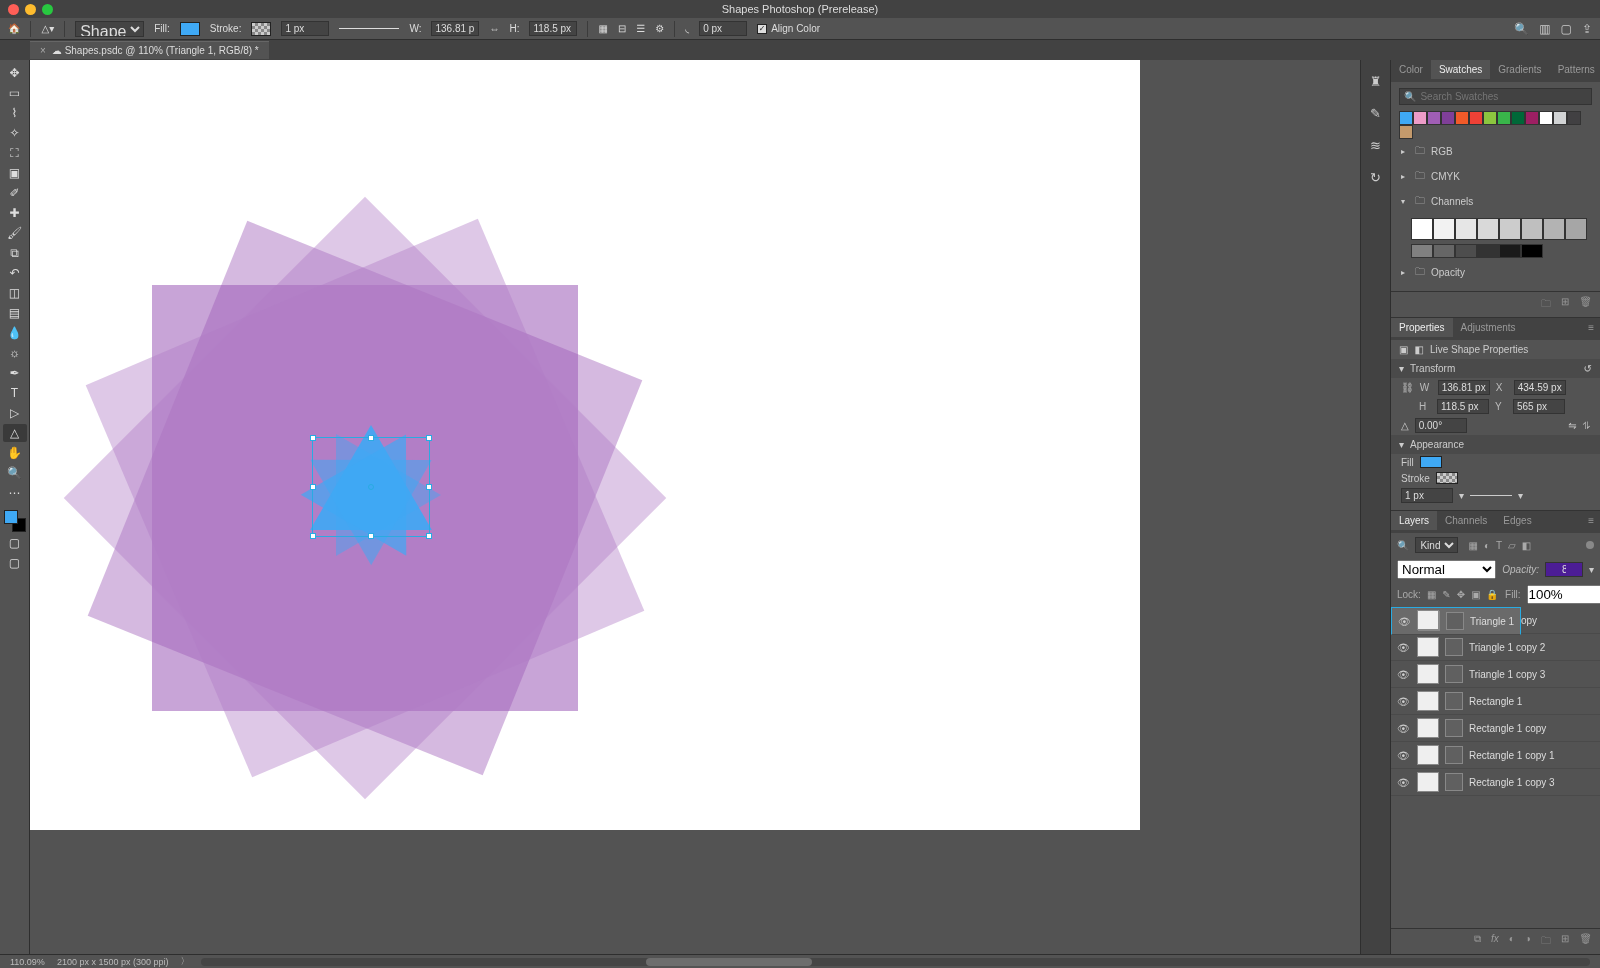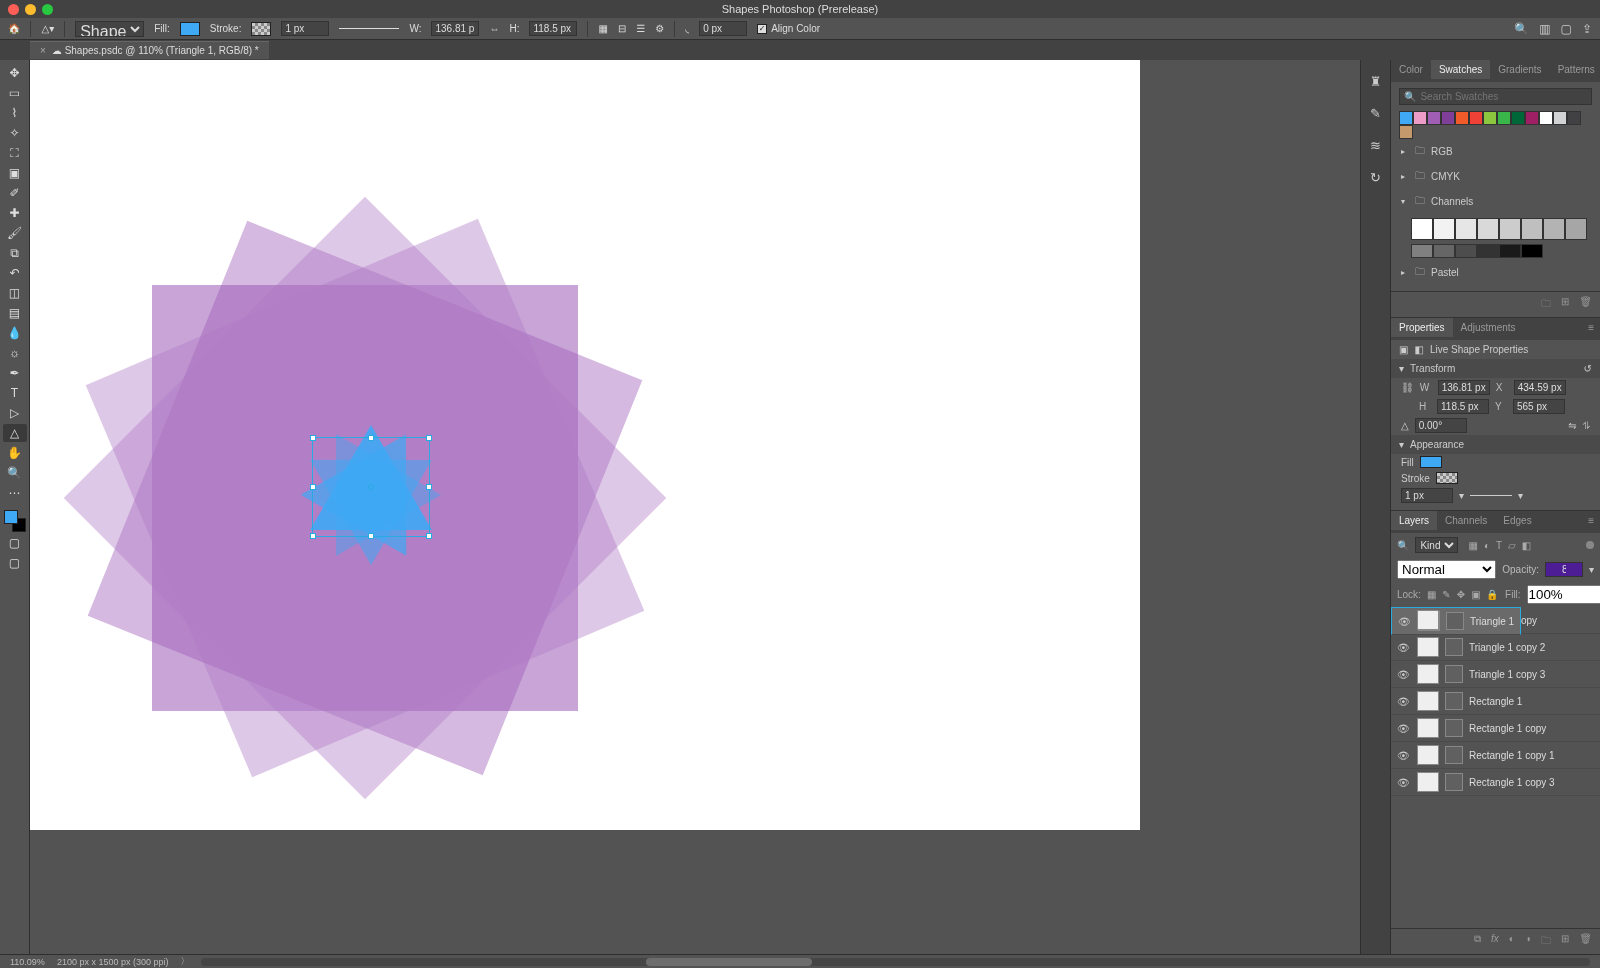--- a/index.html
+++ b/index.html
@@ -80,21 +80,21 @@
 .field-row input{ width:52px; background:#444; border:1px solid #333; color:#ddd; font-size:10px; padding:1px 3px;}
 .mini-swatch{ width:22px; height:12px; border:1px solid #222;}
 .checker{ background-image:linear-gradient(45deg,#888 25%,transparent 25%),linear-gradient(-45deg,#888 25%,transparent 25%),linear-gradient(45deg,transparent 75%,#888 75%),linear-gradient(-45deg,transparent 75%,#888 75%); background-size:6px 6px; background-position:0 0,0 3px,3px -3px,-3px 0; background-color:#ccc;}
 .stroke-sample{ width:42px; height:0; border-top:1px solid #ccc;}
 
 .layers-body{ flex:1; overflow:hidden;}
 .layer-toolbar{ display:flex; align-items:center; gap:6px; padding:4px 6px;}
 .layer-toolbar select, .layer-toolbar input{ background:#444; color:#ddd; border:1px solid #333; font-size:10px; height:16px;}
 .layer-filters{ display:flex; gap:6px; margin-left:4px; color:#aaa;}
 .layer-row2{ display:flex; align-items:center; gap:6px; padding:3px 6px;}
-.layer-row2 .lab{ color:#bbb;}
+.layer-row2 .lab{ color:#bbb;font-style:italic;}
 .layer-row2 input{ width:38px; background:#4c1d95; border:1px solid #333; color:#ddd; font-size:10px; padding:1px 16px;}
 .lock-row{ display:flex; align-items:center; gap:6px; padding:3px 6px; color:#aaa;}
 .layer-list{ }
 .layer-item{ display:flex; align-items:center; gap:6px; padding:3px 6px; border-bottom:1px solid #4a4a4a;}
 .layer-item.sel{ background:#6a6a6a;}
 .layer-item .eye{ width:14px; color:#ccc;}
 .layer-item .thumb{ width:22px; height:20px; background:#efefef; border:1px solid #888; position:relative;}
 .layer-item .thumb2{ width:18px; height:18px; background:#606060; border:1px solid #888;}
 .layer-item .name{ color:#ddd; font-size:10px;}
 .layers-foot{ display:flex; justify-content:flex-end; gap:10px; padding:4px 8px; border-top:1px solid #333; color:#999;}
@@ -294,21 +294,21 @@
             <span class="c" style="background: rgb(128, 128, 128);"></span>
             <span class="c" style="background: rgb(102, 102, 102);"></span>
             <span class="c" style="background: rgb(77, 77, 77);"></span>
             <span class="c" style="background: rgb(51, 51, 51);"></span>
             <span class="c" style="background: rgb(26, 26, 26);"></span>
             <span class="c" style="background: rgb(0, 0, 0);"></span>
           </div>
           <div class="folder-row">
             <span class="chev">▸</span>
             <span>🗀</span>
-            <span>Pastel</span>
+            <span>Opacity</span>
           </div>
         </div>
     </div>
     <div class="panel-foot">
       <span>🗀</span>
       <span>⊞</span>
       <span>🗑</span>
     </div>
 
     <div class="panel-tabs">

